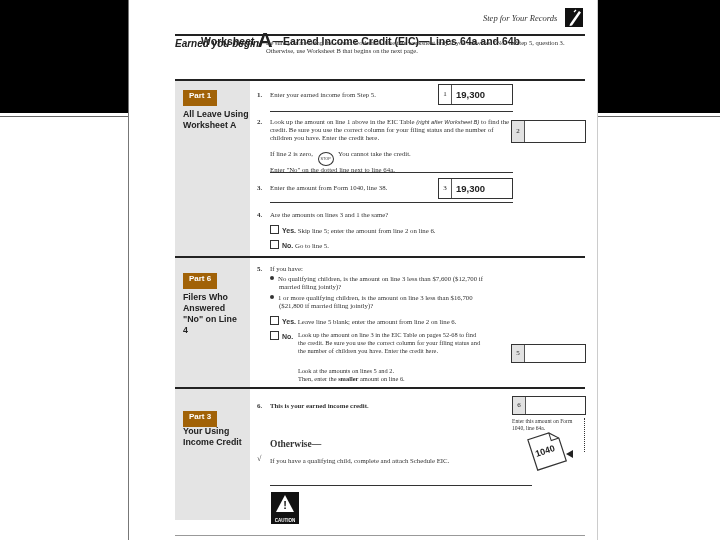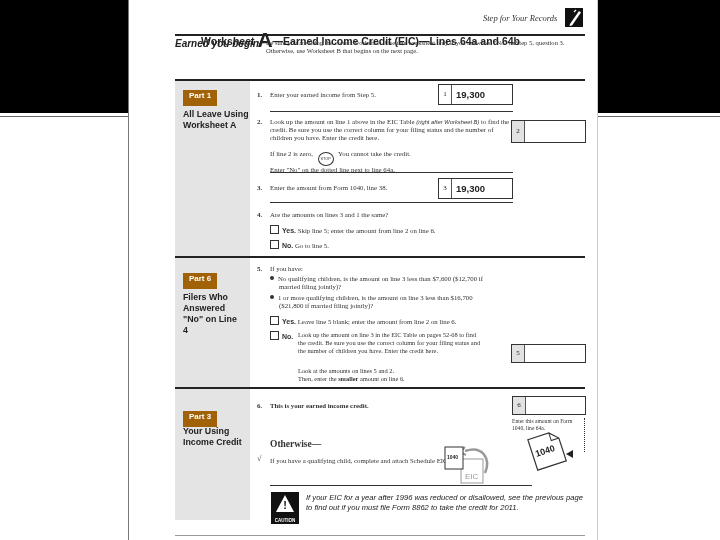--- a/index.html
+++ b/index.html
@@ -162,44 +162,33 @@
     <div class="num dark" style="line-height:16px;">6</div>
     <div class="val"></div>
   </div>
   <div class="abs ln-text" style="left:383px; top:418px; width:62px; font-size:5.6px; line-height:6.8px;">Enter this amount on Form 1040, line 64a.</div>
   <div class="abs dots" style="left:455px; top:418px; height:34px;"></div>
 
   <div class="abs" style="left:141px; top:439px; font-size:9.5px; font-weight:bold; color:#333;">Otherwise—</div>
   <div class="abs ln-text" style="left:128px; top:455px; font-size:8px;">√</div>
   <div class="abs ln-text" style="left:141px; top:457px;">If you have a qualifying child, complete and attach Schedule EIC.</div>
 
-  <div class="abs" style="left:314px; top:445px; width:70px; height:40px;">
-    <svg width="70" height="40" viewBox="0 0 70 40">
-      <path d="M22 6 C40 0 48 14 42 28" fill="none" stroke="#999" stroke-width="2.5"></path>
-      <path d="M22 2 L17 7 L23 10" fill="none" stroke="#999" stroke-width="2"></path>
-      <rect x="18" y="14" width="22" height="24" fill="#fff" stroke="#999"></rect>
-      <rect x="2" y="2" width="18" height="22" fill="#fff" stroke="#333"></rect>
-    </svg>
-    <div class="abs sans" style="left:4px; top:9px; font-size:5px; font-weight:bold;">1040</div>
-    <div class="abs sans" style="left:22px; top:27px; font-size:8px; color:#999;">EIC</div>
-  </div>
   <div class="abs" style="left:395px; top:428px; width:50px; height:45px;">
     <svg width="50" height="45" viewBox="0 0 50 45">
       <g transform="rotate(-18 24 22)">
         <path d="M8 6 L30 6 L38 14 L38 38 L8 38 Z" fill="#fff" stroke="#333" stroke-width="1.2"></path>
         <path d="M30 6 L30 14 L38 14" fill="none" stroke="#333"></path>
       </g>
       <path d="M42 26 L49 22 L49 30 Z" fill="#222"></path>
     </svg>
     <div class="abs sans" style="left:11px; top:18px; font-size:9px; font-weight:bold; transform:rotate(-18deg);">1040</div>
   </div>
 
   <div class="abs hr" style="left:141px; top:485px; width:262px;"></div>
 
   <div class="abs caution sans">
     <div class="tri"></div>
     <div class="exc">!</div>
     <div class="lbl">CAUTION</div>
   </div>
-  <div class="abs caution-text sans">If your EIC for a year after 1996 was reduced or disallowed, see the previous page to find out if you must file Form 8862 to take the credit for 2011.</div>
 
   <div class="abs" style="left:46px; top:535px; width:410px; height:1px; background:#999;"></div>
 </div>
 
 </body></html>

